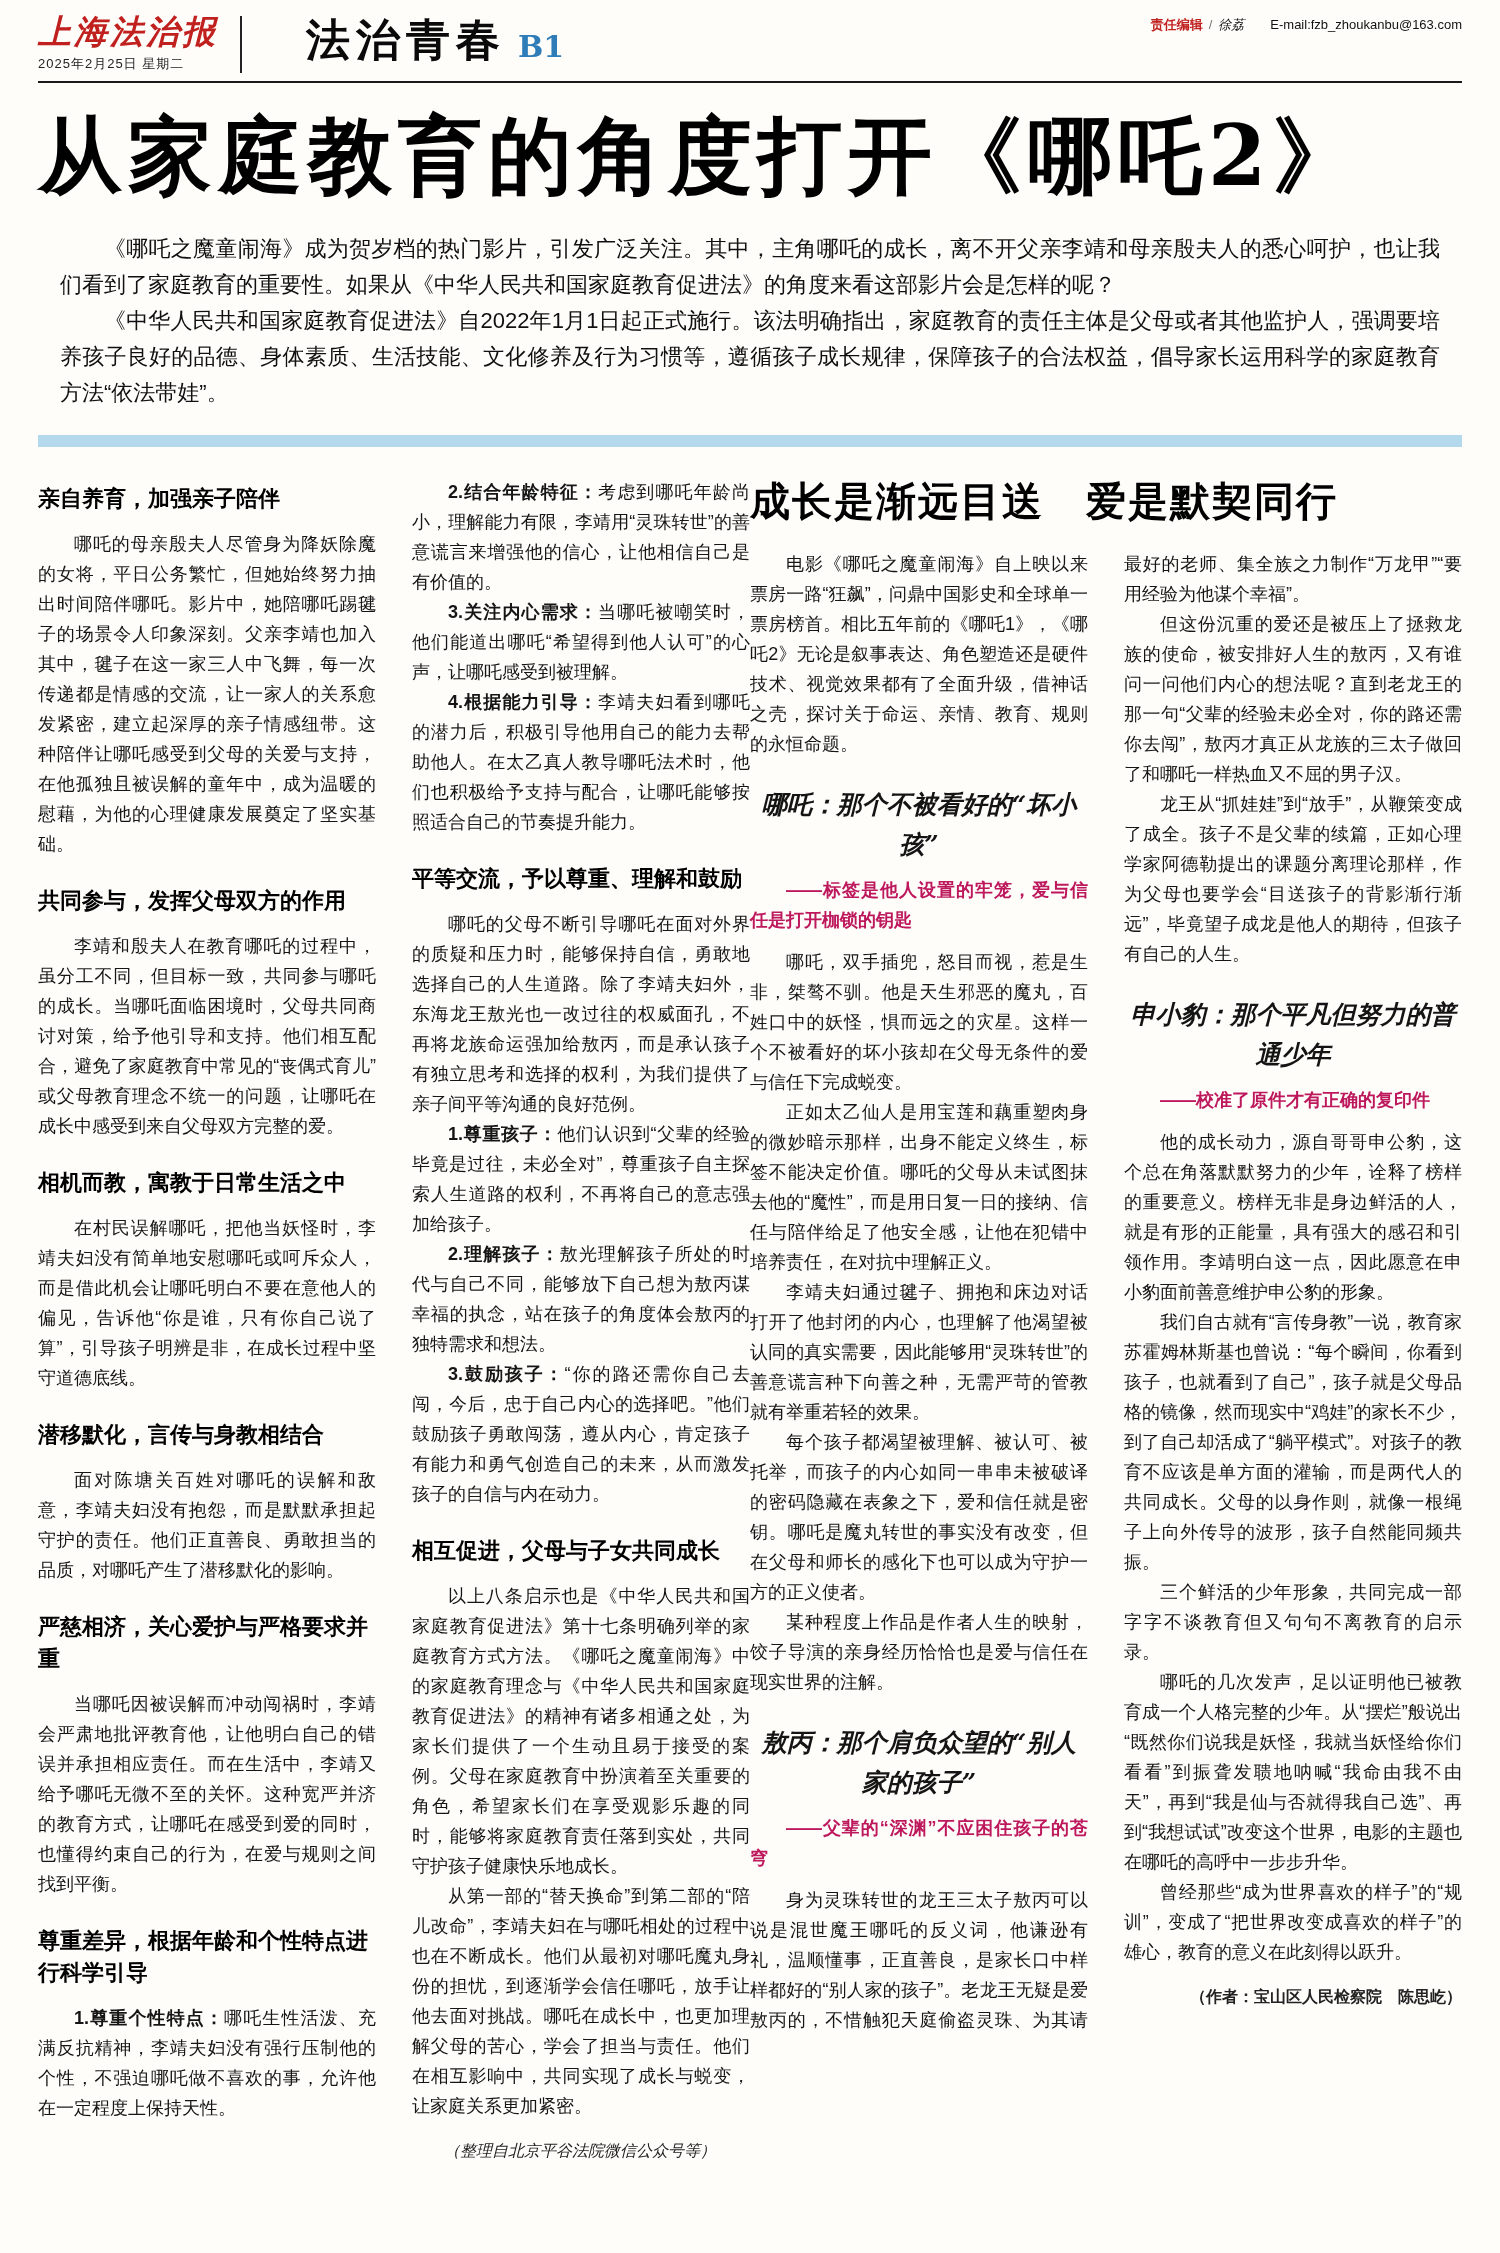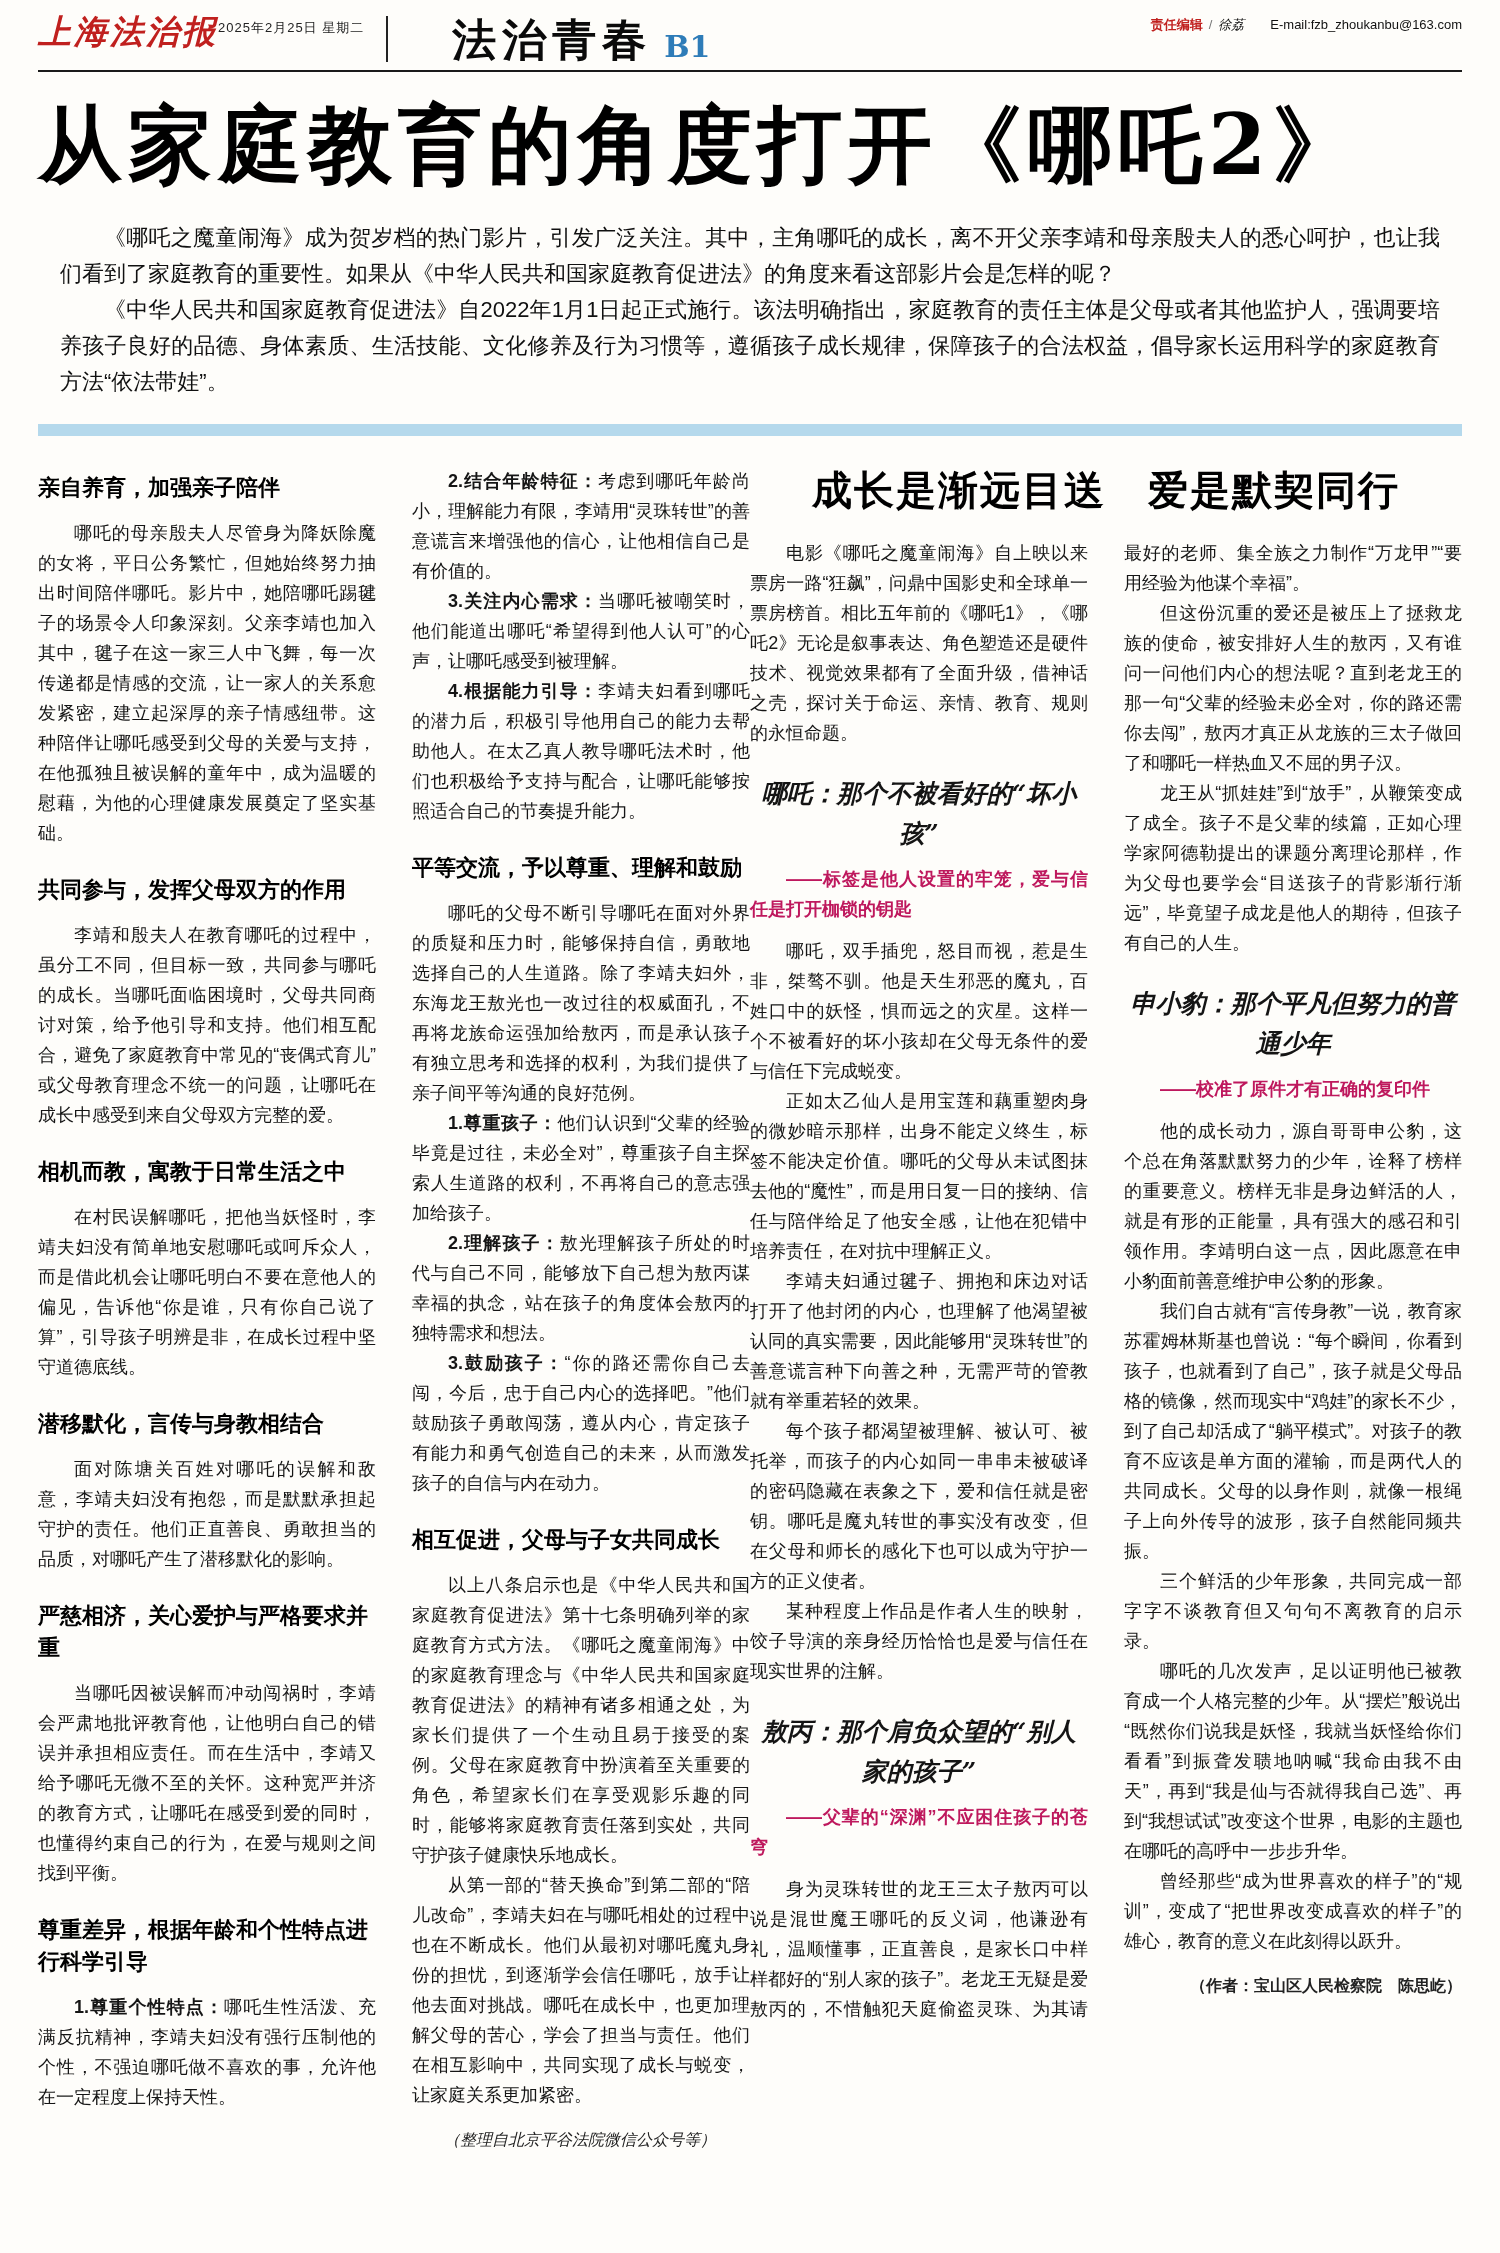--- a/index.html
+++ b/index.html
@@ -5,21 +5,21 @@
   html, body { margin: 0; padding: 0; background: #ffffff; }
   .page {
     width: 1500px; height: 2253px; box-sizing: border-box;
     background: #fefdfa; padding: 10px 38px 24px;
     font-family: "Liberation Sans", "DejaVu Sans", sans-serif;
     color: #111; overflow: hidden;
   }
 
   
   .masthead { display: flex; align-items: flex-start; padding-top: 4px; }
-  .mast-left { display: flex; flex-direction: row; }
+  .mast-left { display: flex; flex-direction: column; }
   .paper-name {
     font-family: "DejaVu Serif", "Liberation Serif", serif;
     font-weight: 700; font-style: italic; font-size: 33px;
     color: #c0201e; letter-spacing: 3px; line-height: 1.1;
   }
   .issue-date { font-size: 13px; color: #222; margin-top: 5px; letter-spacing: 1px; }
   .mast-divider { width: 2px; align-self: stretch; background: #222; margin: 2px 20px 0 22px; }
   .mast-center { display: flex; align-items: flex-end; gap: 12px; padding-top: 4px; }
   .section-title { font-size: 44px; font-weight: 900; letter-spacing: 6px; line-height: 1; color: #0a0a0a; margin-left: 44px; }
   .page-no {
@@ -53,21 +53,21 @@
     text-indent: 2em; margin: 0; color: #151515;
   }
   .body-para strong { font-weight: 700; }
   .col-heading {
     font-size: 22px; line-height: 32px; font-weight: 700; color: #000;
     margin: 26px 0 14px; break-after: avoid; break-inside: avoid;
   }
   #article1 .col-heading:first-child { margin-top: 6px; }
   .right-headline {
     column-span: all; font-size: 40px; font-weight: 900; letter-spacing: 2px;
-    text-align: center; color: #000; margin: 0 0 24px; line-height: 1.2;
+    text-align: left; color: #000; margin: 0 0 24px; line-height: 1.2;
   }
   .subhead {
     text-align: center; font-family: "DejaVu Serif", "Liberation Serif", serif;
     font-weight: 700; font-style: italic; font-size: 25px; line-height: 40px;
     color: #141414; margin: 26px 0 10px; break-inside: avoid;
   }
   .tagline {
     font-weight: 700; font-size: 18px; line-height: 30px; text-align: justify;
     text-indent: 2em; margin: 0 0 12px; color: #be185d;
   }

